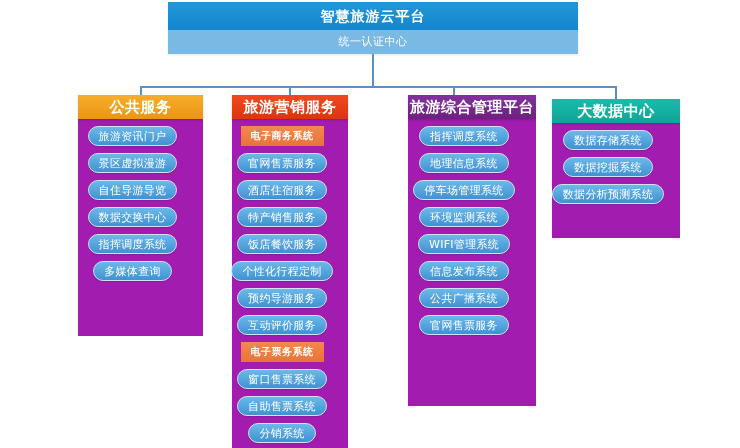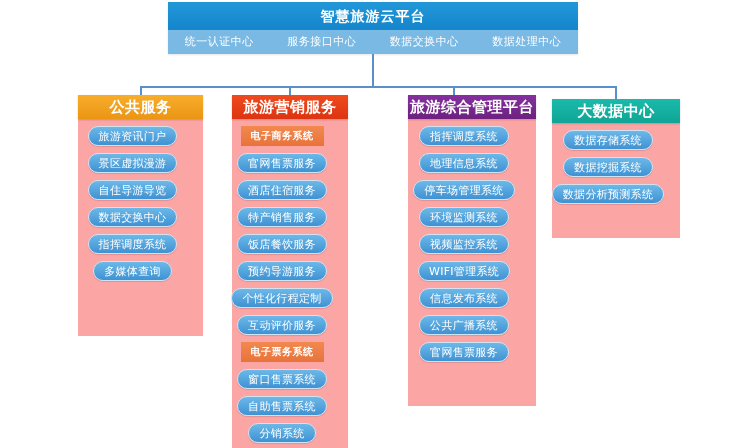--- a/index.html
+++ b/index.html
@@ -18,20 +18,21 @@
     box-shadow:0 1px 2px rgba(0,0,0,.10);
   }
   .platform-title{
     height:28px;line-height:28px;text-align:center;
     background:linear-gradient(to bottom,#2197d8,#1486cc);
     color:#ffffff;font-size:14px;font-weight:bold;letter-spacing:1px;
   }
   .platform-subrow{
     height:24px;display:flex;
     background:#79b9e4;
+    flex-direction:column;
   }
   .platform-sub{
     flex:1;line-height:24px;text-align:center;
     color:#ffffff;font-size:11px;letter-spacing:.5px;
   }
 
   
   .line{position:absolute;background:#5b8fc9;}
   .vline{width:2px;}
   .hline{height:2px;}
@@ -43,21 +44,21 @@
     color:#ffffff;font-size:15px;font-weight:bold;letter-spacing:.5px;
     box-shadow:0 1px 2px rgba(0,0,0,.18);
     position:relative;z-index:2;
   }
   .col-head.orange{background:linear-gradient(to bottom,#f7ad2b,#eb9514);}
   .col-head.red{background:linear-gradient(to bottom,#ef4a1e,#dd3411);}
   .col-head.purple{background:linear-gradient(to bottom,#8430a0,#6d217f);}
   .col-head.teal{background:linear-gradient(to bottom,#19bbab,#10a495);}
 
   .col-body{
-    background:#fca5a5;
+    background:#a21caf;
     padding:7px 16px 8px 0;
     display:flex;flex-direction:column;align-items:center;gap:7px;
   }
 
   
   .pill{
     height:20px;line-height:20px;
     border-radius:11px;
     background:linear-gradient(to bottom,#6cb8e8,#3f92d3);
     border:1px solid #cfe3f3;
@@ -116,39 +117,38 @@
   </div>
 
   <div class="col" style="left:232px;top:95px;width:116px;">
     <div class="col-head red">旅游营销服务</div>
     <div class="col-body" style="height:318px;">
       <div class="subhead">电子商务系统</div>
       <div class="pill">官网售票服务</div>
       <div class="pill">酒店住宿服务</div>
       <div class="pill">特产销售服务</div>
       <div class="pill">饭店餐饮服务</div>
+      <div class="pill">个性化行程定制</div>
       <div class="pill">预约导游服务</div>
-      <div class="pill">个性化行程定制</div>
       <div class="pill">互动评价服务</div>
       <div class="subhead">电子票务系统</div>
       <div class="pill">窗口售票系统</div>
       <div class="pill">自助售票系统</div>
       <div class="pill">分销系统</div>
 
     </div>
   </div>
 
   <div class="col" style="left:408px;top:95px;width:128px;">
     <div class="col-head purple">旅游综合管理平台</div>
     <div class="col-body" style="height:272px;">
       <div class="pill">指挥调度系统</div>
       <div class="pill">地理信息系统</div>
       <div class="pill">停车场管理系统</div>
       <div class="pill">环境监测系统</div>
-      <div class="pill">视频监控系统</div>
       <div class="pill">WIFI管理系统</div>
       <div class="pill">信息发布系统</div>
       <div class="pill">公共广播系统</div>
       <div class="pill">官网售票服务</div>
     </div>
   </div>
 
   <div class="col" style="left:552px;top:99px;width:128px;">
     <div class="col-head teal">大数据中心</div>
     <div class="col-body" style="height:100px;">

